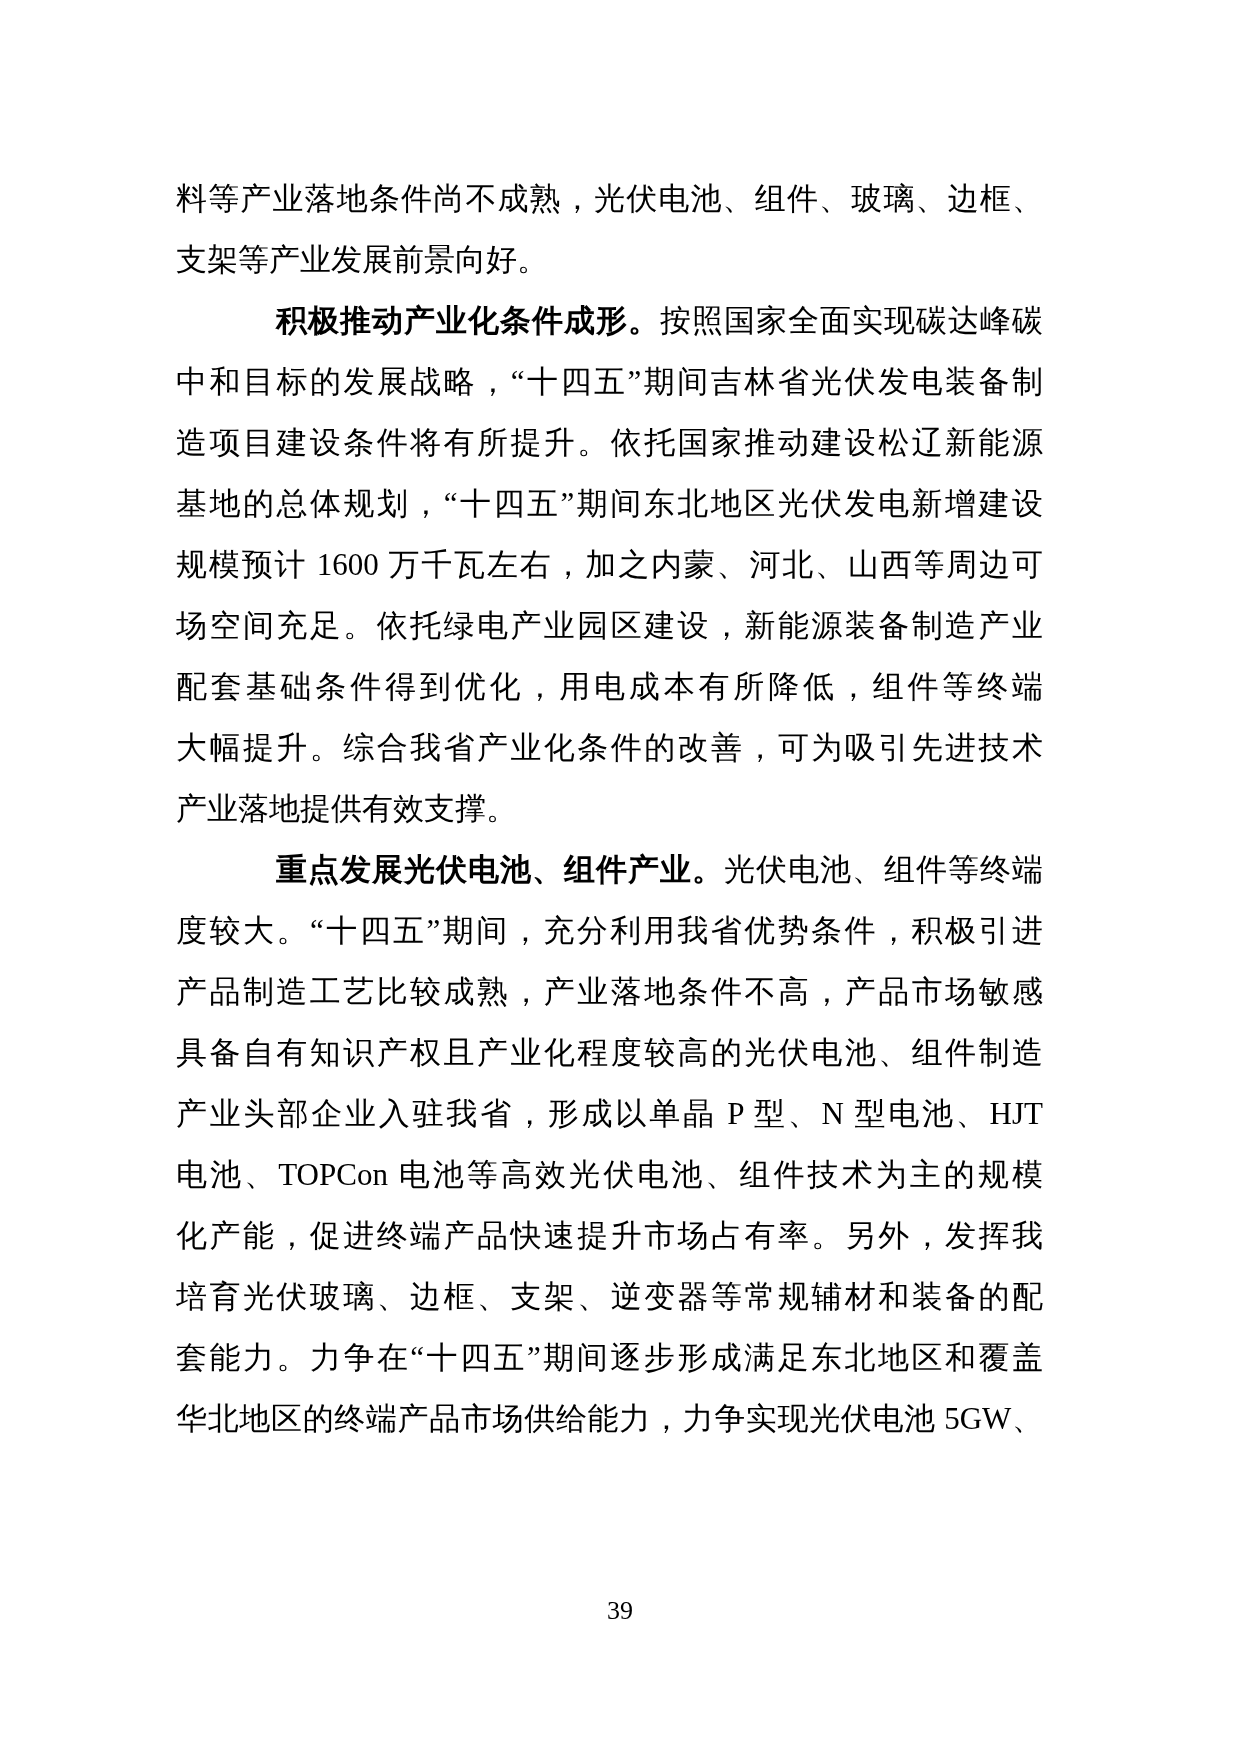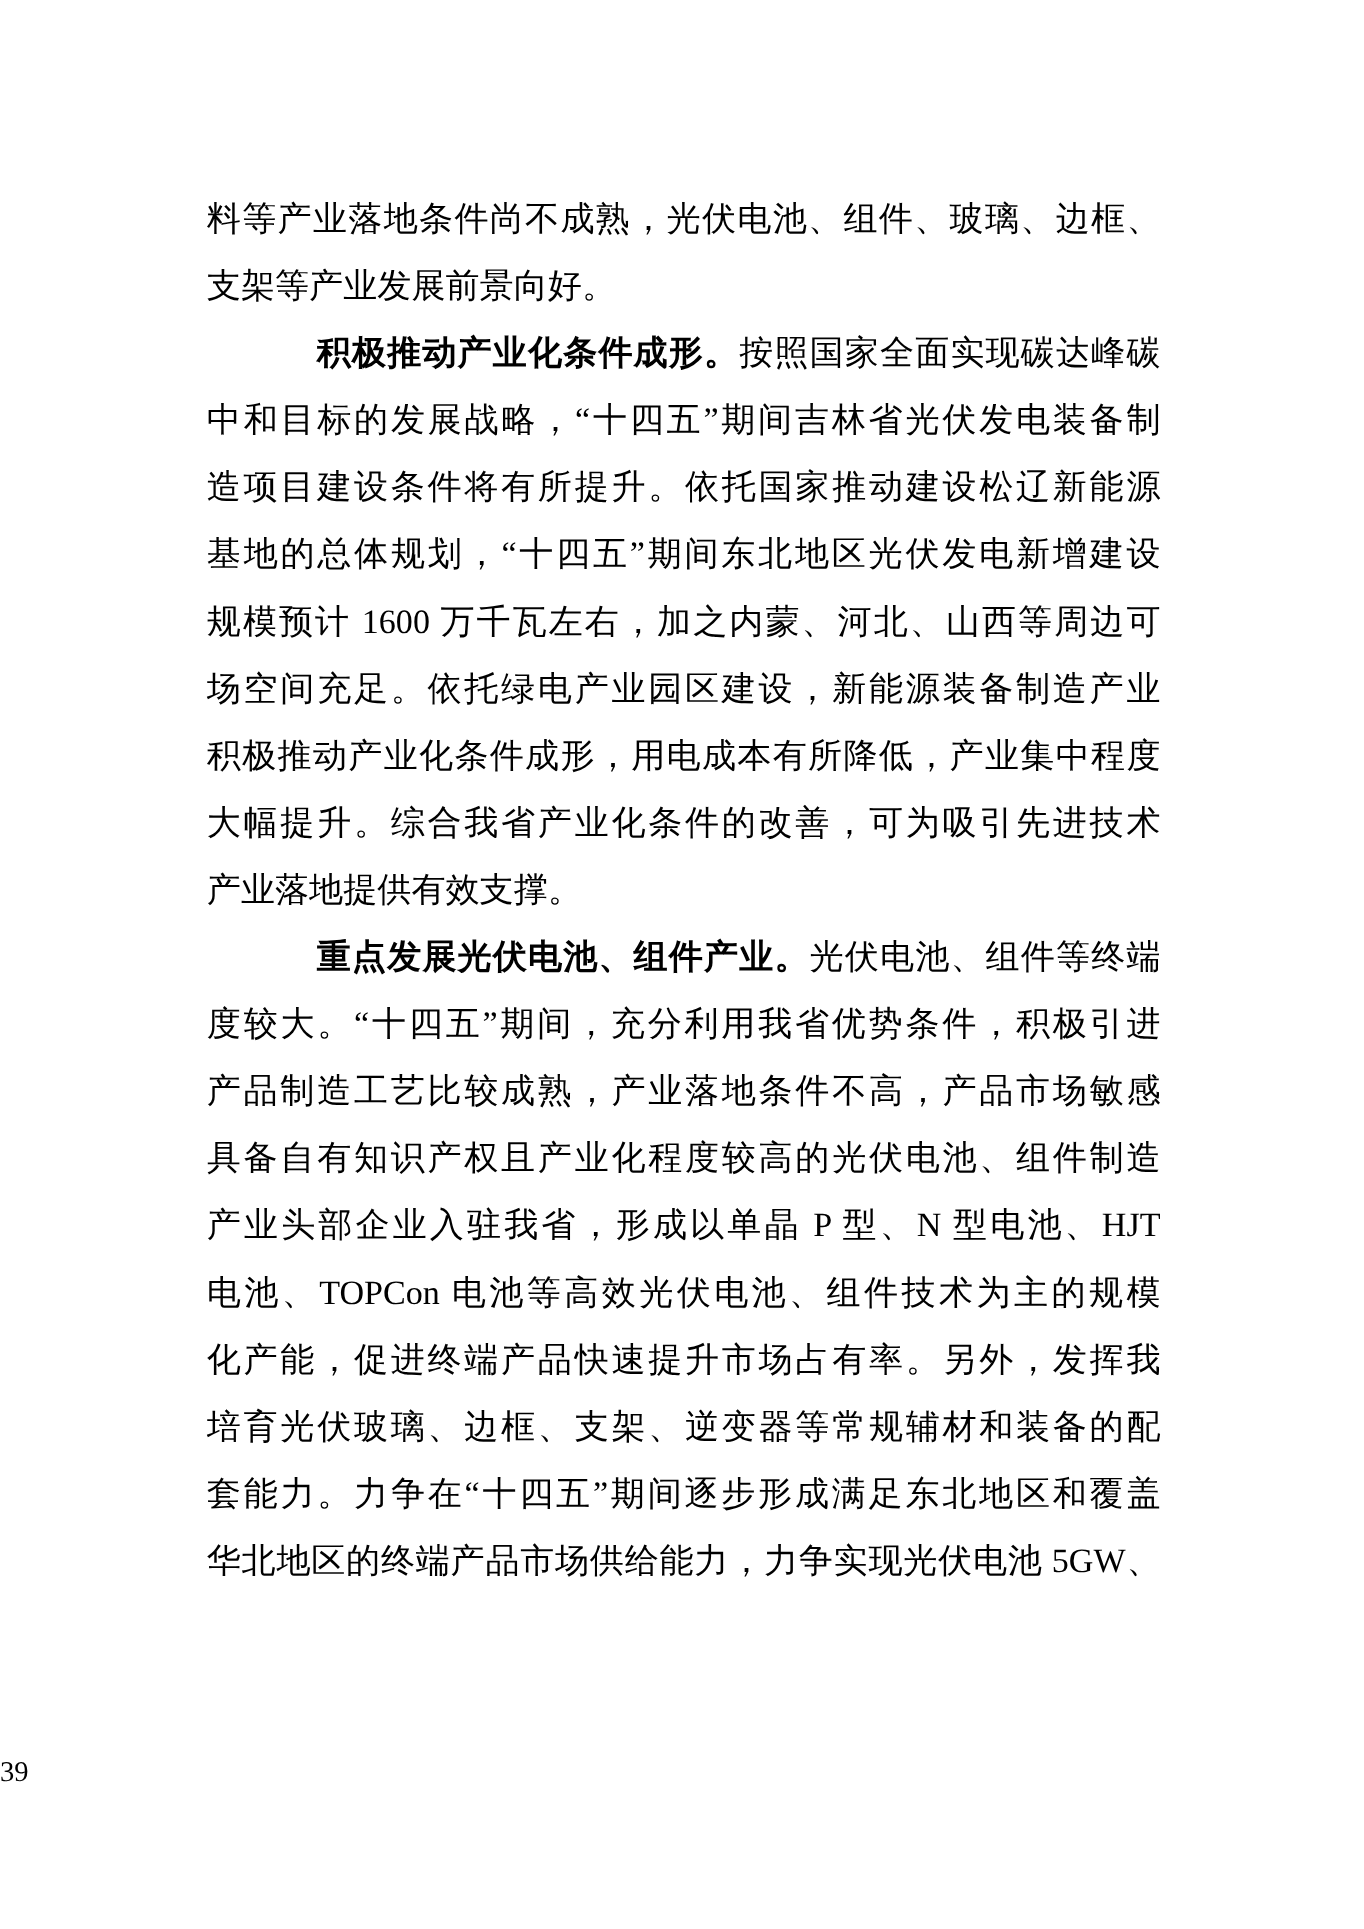--- a/index.html
+++ b/index.html
@@ -11,21 +11,21 @@
     position: relative;
     width: 1240px;
     height: 1754px;
     background: #ffffff;
     color: #000000;
     font-family: "Liberation Serif", "DejaVu Serif", serif;
     overflow: hidden;
   }
   .text-block {
     position: absolute;
-    left: 188px;
+    left: 176px;
     top: 168px;
     width: 867px;
   }
   .line {
     height: 61px;
     line-height: 61px;
     font-size: 31px;
     text-align: justify;
     text-align-last: justify;
     text-justify: inter-character;
@@ -41,41 +41,41 @@
   }
   .lead {
     font-weight: 700;
     margin-left: 33px;
   }
   .page-number {
     position: absolute;
     left: 0;
     top: 1596px;
     width: 100%;
-    text-align: left;
+    text-align: center;
     font-size: 26px;
     line-height: 30px;
     font-family: "Liberation Serif", "DejaVu Serif", serif;
     color: #000000;
   }
 </style>
 </head>
 <body>
 
 <div class="page">
   <div class="text-block" id="text-block">
       <div class="line"><span class="run">料等产业落地条件尚不成熟，光伏电池、组件、玻璃、边框、</span></div>
       <div class="line para-end"><span class="run">支架等产业发展前景向好。</span></div>
       <div class="line indent"><span class="lead">积极推动产业化条件成形。</span><span class="run">按照国家全面实现碳达峰碳</span></div>
       <div class="line"><span class="run">中和目标的发展战略，“十四五”期间吉林省光伏发电装备制</span></div>
       <div class="line"><span class="run">造项目建设条件将有所提升。依托国家推动建设松辽新能源</span></div>
       <div class="line"><span class="run">基地的总体规划，“十四五”期间东北地区光伏发电新增建设</span></div>
       <div class="line"><span class="run">规模预计 1600 万千瓦左右，加之内蒙、河北、山西等周边可</span></div>
       <div class="line"><span class="run">场空间充足。依托绿电产业园区建设，新能源装备制造产业</span></div>
-      <div class="line"><span class="run">积极推动产业化条件成形，用电成本有所降低，产业集中程度</span></div>
+      <div class="line"><span class="run">配套基础条件得到优化，用电成本有所降低，组件等终端</span></div>
       <div class="line"><span class="run">大幅提升。综合我省产业化条件的改善，可为吸引先进技术</span></div>
       <div class="line para-end"><span class="run">产业落地提供有效支撑。</span></div>
       <div class="line indent"><span class="lead">重点发展光伏电池、组件产业。</span><span class="run">光伏电池、组件等终端</span></div>
       <div class="line"><span class="run">度较大。“十四五”期间，充分利用我省优势条件，积极引进</span></div>
       <div class="line"><span class="run">产品制造工艺比较成熟，产业落地条件不高，产品市场敏感</span></div>
       <div class="line"><span class="run">具备自有知识产权且产业化程度较高的光伏电池、组件制造</span></div>
       <div class="line"><span class="run">产业头部企业入驻我省，形成以单晶 P 型、N 型电池、HJT</span></div>
       <div class="line"><span class="run">电池、TOPCon 电池等高效光伏电池、组件技术为主的规模</span></div>
       <div class="line"><span class="run">化产能，促进终端产品快速提升市场占有率。另外，发挥我</span></div>
       <div class="line"><span class="run">培育光伏玻璃、边框、支架、逆变器等常规辅材和装备的配</span></div>

